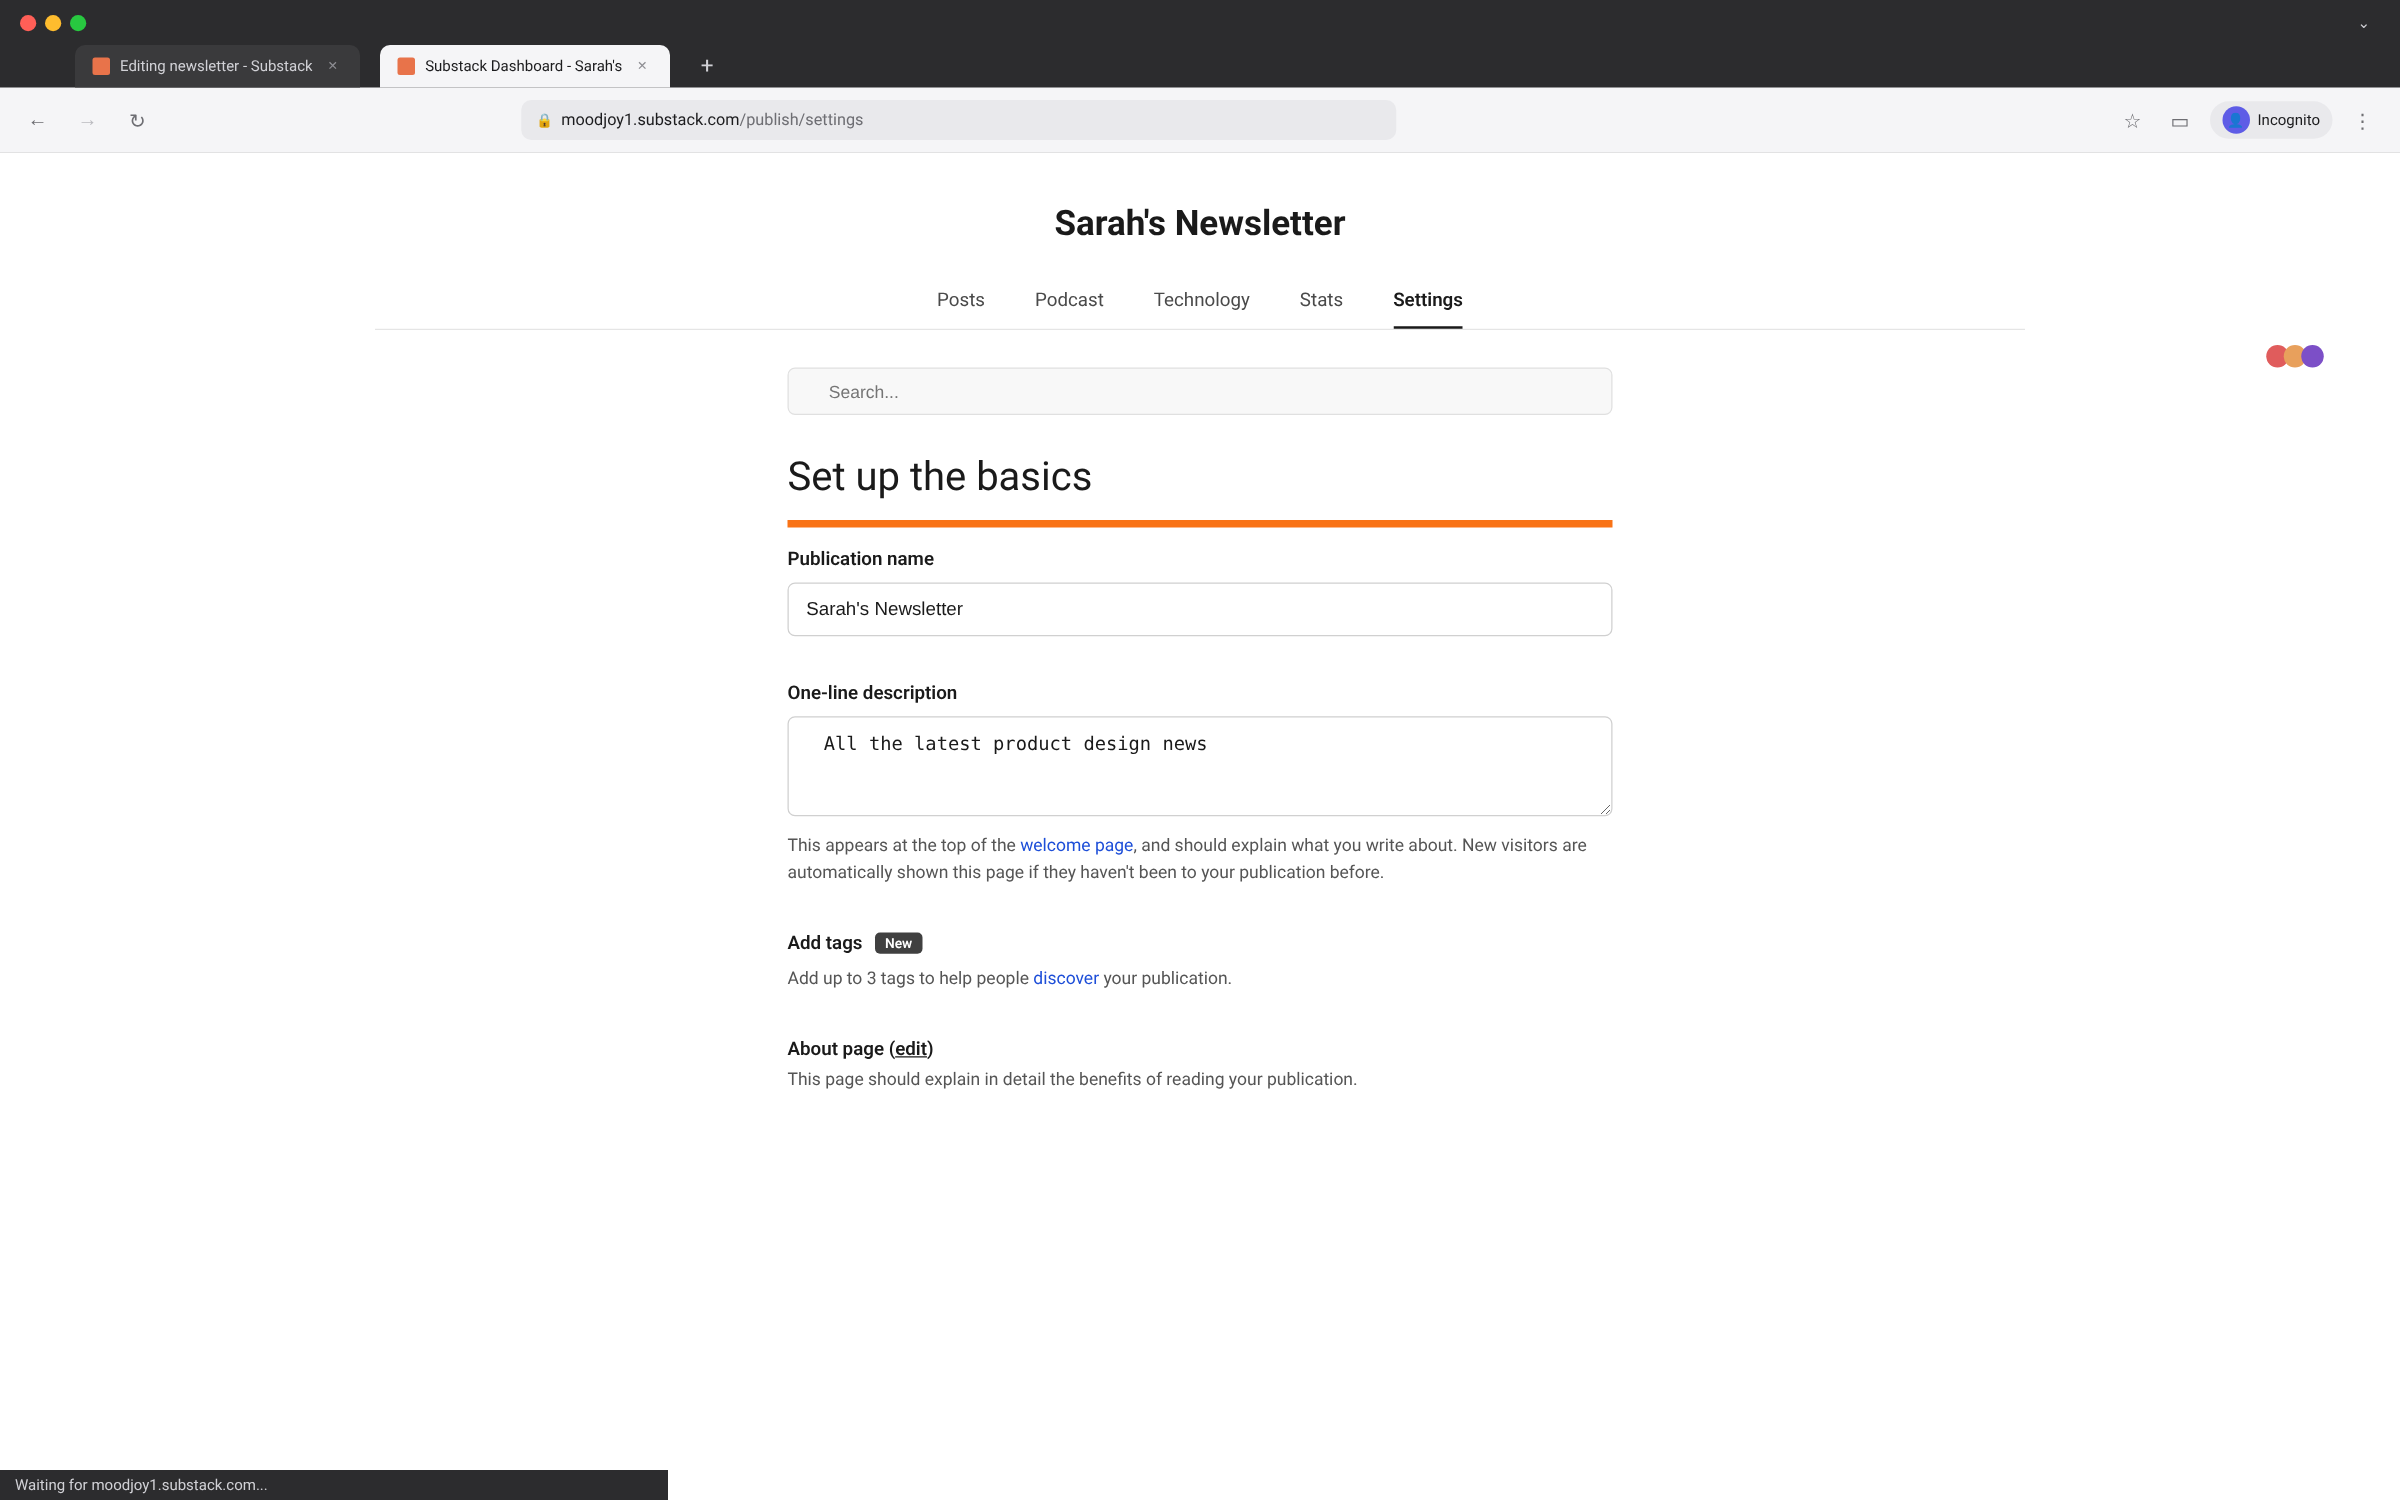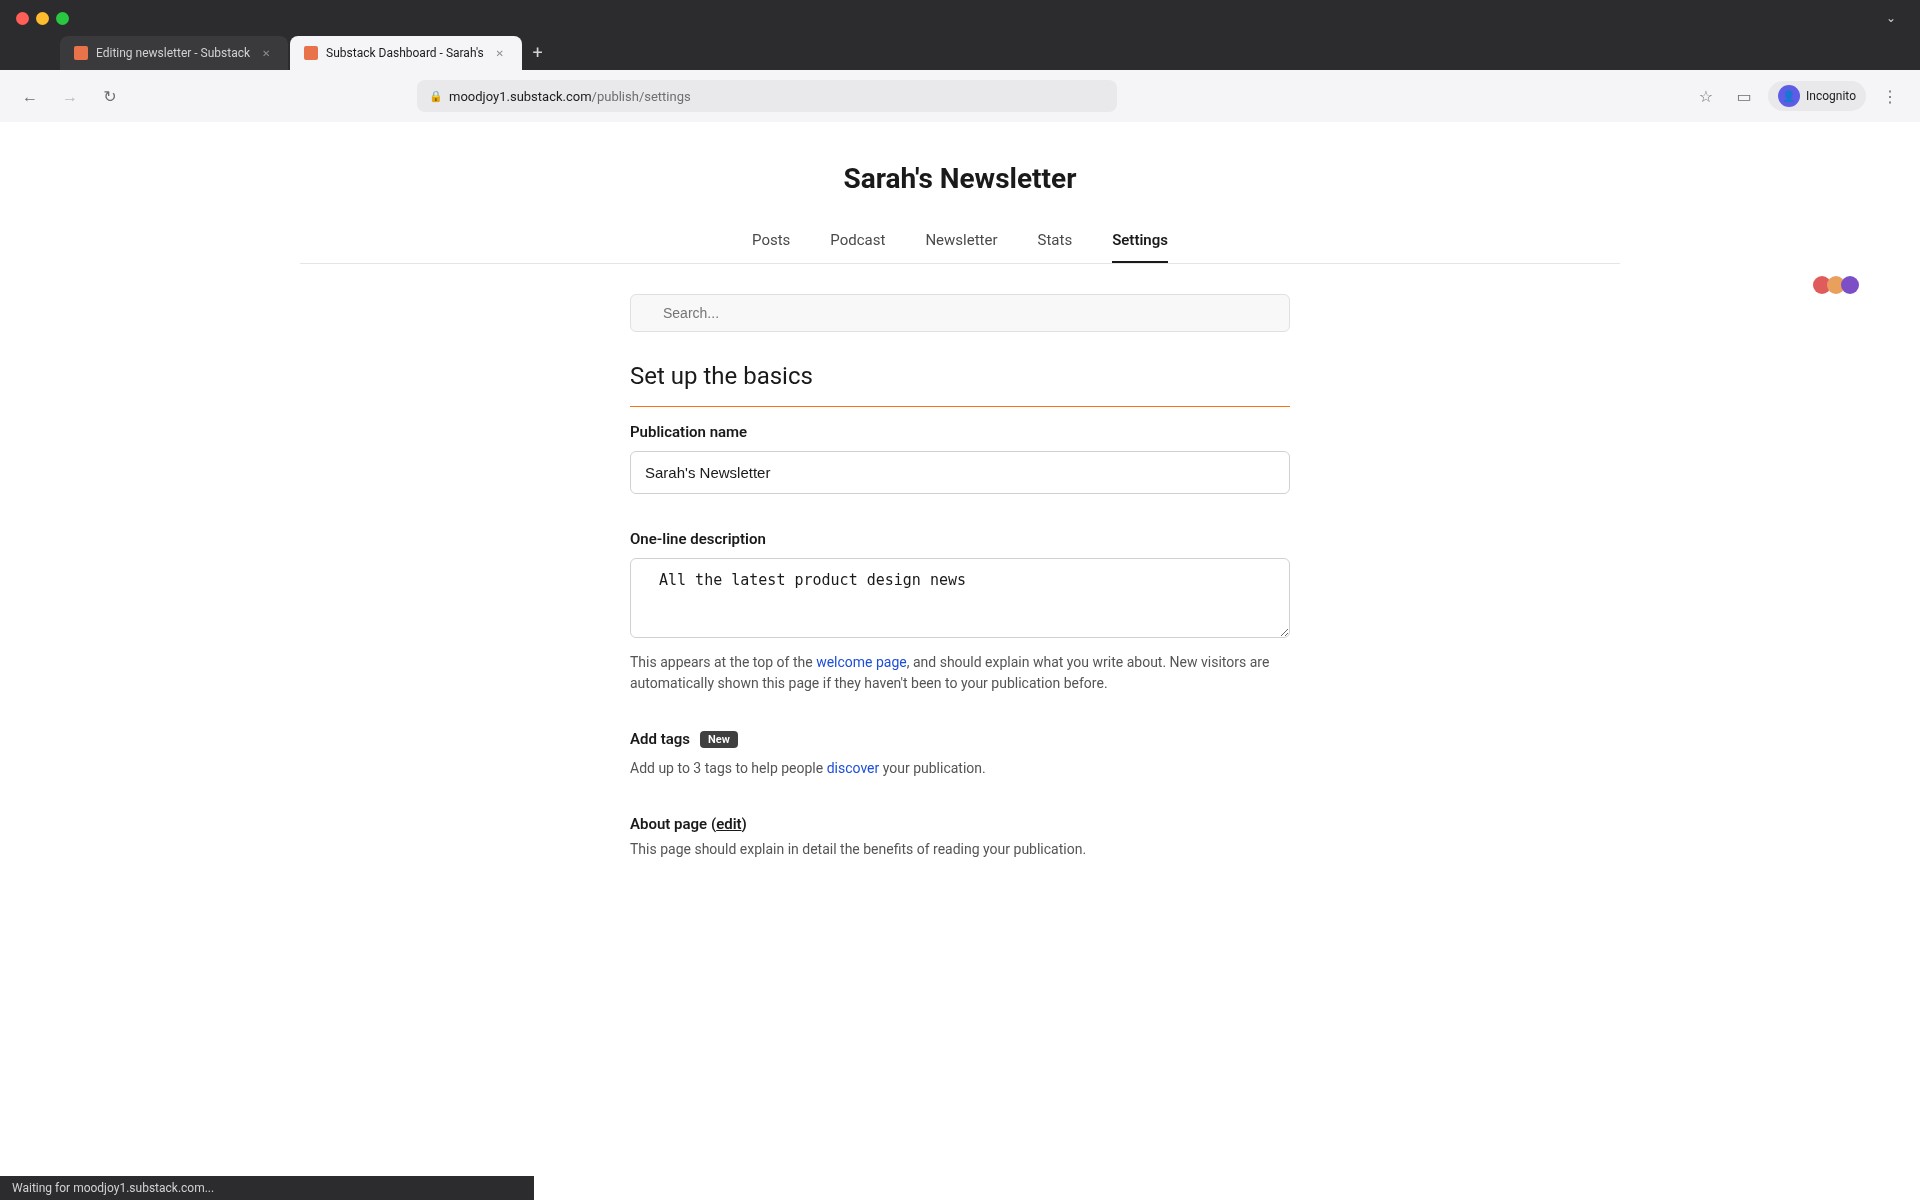--- a/index.html
+++ b/index.html
@@ -40,21 +40,21 @@
 
     .traffic-light.close { background: #ff5f57; }
     .traffic-light.minimize { background: #febc2e; }
     .traffic-light.maximize { background: #28c840; }
 
     .tabs-bar {
       display: flex;
       align-items: flex-end;
       padding: 0 60px 0 60px;
       background: #2c2c2e;
-      gap: 2px;
+      gap: 16px;
     }
 
     .browser-tab {
       display: flex;
       align-items: center;
       gap: 8px;
       padding: 8px 14px;
       background: #3a3a3c;
       border-radius: 8px 8px 0 0;
       min-width: 200px;
@@ -285,26 +285,26 @@
       border: 1px solid #e0e0e0;
       border-radius: 6px;
       font-size: 14px;
       color: #999;
       background: #f8f8f8;
       margin-bottom: 30px;
     }
 
     
     .section-title {
-      font-size: 24px;
+      font-size: 32px;
       font-weight: 400;
       color: #1a1a1a;
       margin-bottom: 16px;
       padding-bottom: 16px;
-      border-bottom: 1px solid #f97316;
+      border-bottom: 6px solid #f97316;
     }
 
     .form-group {
       margin-bottom: 36px;
     }
 
     .form-label {
       display: block;
       font-size: 15px;
       font-weight: 600;
@@ -467,21 +467,21 @@
     </svg>
   </div>
 
   <div class="page-header">
     <h1 class="page-title">Sarah's Newsletter</h1>
   </div>
 
   <nav class="page-nav">
     <a class="nav-item">Posts</a>
     <a class="nav-item">Podcast</a>
-    <a class="nav-item">Newsletter</a>
+    <a class="nav-item">Technology</a>
     <a class="nav-item">Stats</a>
     <a class="nav-item active">Settings</a>
   </nav>
 
   <div class="main-content">
 
     
     <input type="text" class="search-bar" placeholder="Search..." style="">
 
     

